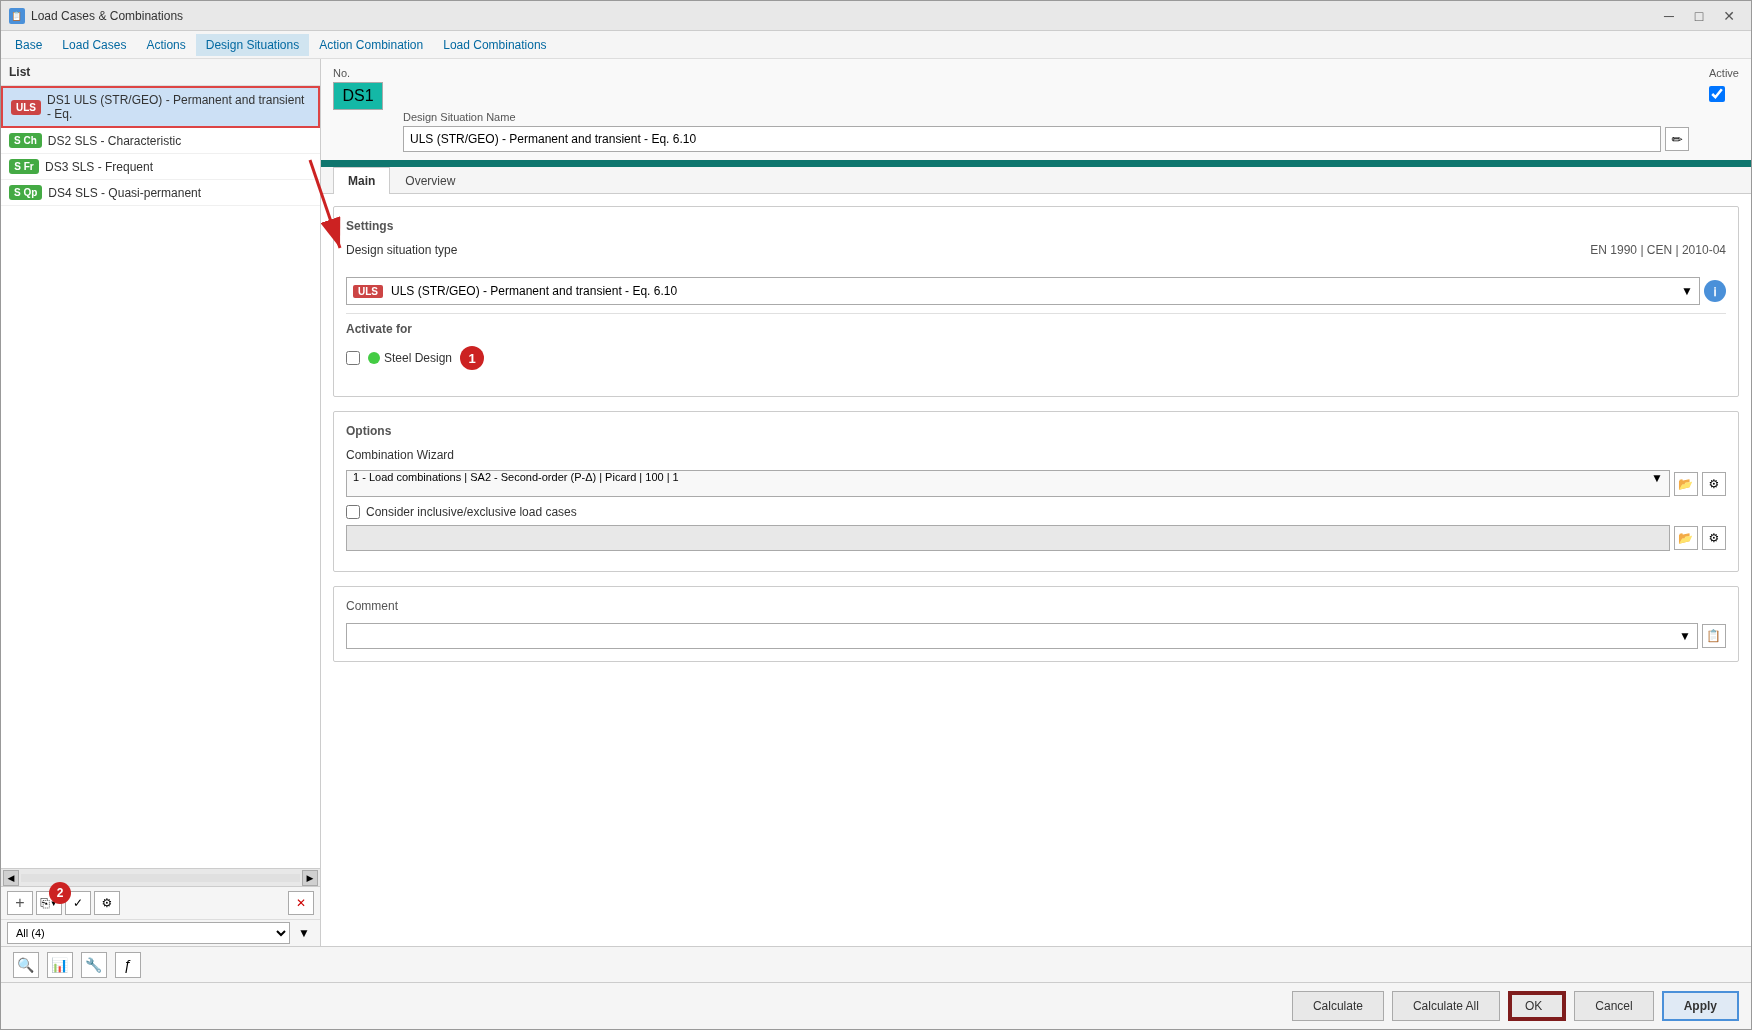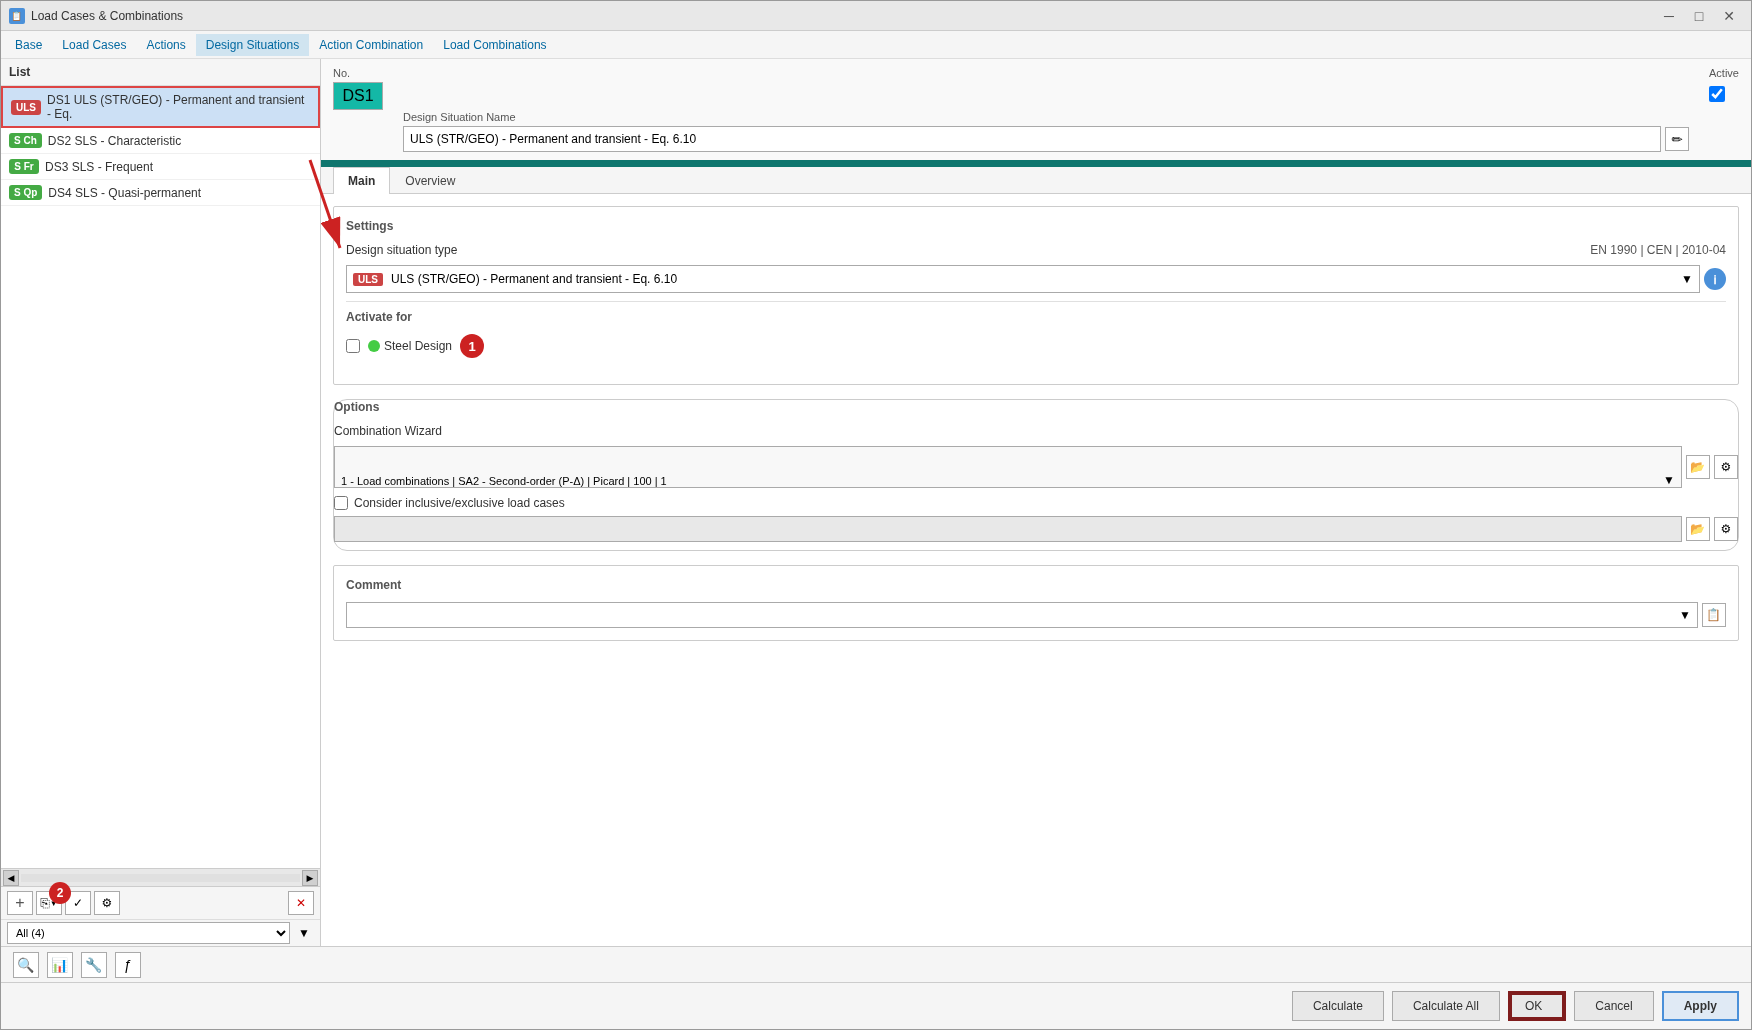--- a/index.html
+++ b/index.html
@@ -64,49 +64,49 @@
     .ds-active-checkbox { width: 16px; height: 16px; margin-top: 4px; }
     
     .tabs { display: flex; border-bottom: 1px solid #ccc; background: #f5f5f5; padding: 0 12px; }
     .tab { padding: 6px 14px; cursor: pointer; font-size: 12px; color: #444; border: 1px solid transparent; border-bottom: none; margin-bottom: -1px; }
     .tab.active { background: white; border-color: #ccc; color: #333; font-weight: bold; }
     
     .tab-content { flex: 1; overflow-y: auto; padding: 12px; }
     
     .settings-section { border: 1px solid #ccc; border-radius: 2px; padding: 12px; margin-bottom: 14px; }
     .settings-title { font-size: 12px; font-weight: bold; color: #555; margin-bottom: 10px; }
-    .form-row { display: flex; align-items: center; justify-content: space-between; margin-bottom: 8px; }
+    .form-row { display: flex; align-items: center; justify-content: space-between; margin-bottom: 20px; }
     .form-label { font-size: 12px; color: #333; }
     .form-label-right { font-size: 12px; color: #555; }
     
     .dropdown-row { display: flex; align-items: center; gap: 4px; margin-top: 4px; }
     .dropdown-select { flex: 1; height: 26px; border: 1px solid #aaa; background: white; padding: 0 6px; font-size: 12px; display: flex; align-items: center; justify-content: space-between; cursor: pointer; }
     .uls-badge-inline { background: #cc4444; color: white; padding: 1px 5px; border-radius: 2px; font-size: 10px; font-weight: bold; margin-right: 4px; }
     .info-btn { width: 22px; height: 22px; border-radius: 50%; background: #4a90d9; color: white; border: none; cursor: pointer; display: flex; align-items: center; justify-content: center; font-size: 12px; font-weight: bold; }
     
     .activate-section { border: 1px solid #ccc; border-radius: 2px; padding: 12px; margin-bottom: 14px; }
     .activate-title { font-size: 12px; font-weight: bold; color: #555; margin-bottom: 10px; }
     .activate-row { display: flex; align-items: center; gap: 8px; }
     .activate-checkbox { width: 14px; height: 14px; }
     .green-dot { width: 12px; height: 12px; border-radius: 50%; background: #44cc44; display: inline-block; margin-right: 4px; }
     .activate-label { font-size: 12px; color: #333; display: flex; align-items: center; }
     
-    .options-section { border: 1px solid #ccc; border-radius: 14px; margin-bottom: 14px; }
+    .options-section { border: 1px solid #ccc; border-radius: 2px; padding: 12px; margin-bottom: 14px; }
     .options-title { font-size: 12px; font-weight: bold; color: #555; margin-bottom: 10px; }
     .combo-row { display: flex; align-items: center; gap: 4px; margin-bottom: 8px; }
     .combo-input { flex: 1; height: 26px; border: 1px solid #aaa; background: #f8f8f8; padding: 0 6px; font-size: 12px; display: flex; align-items: center; justify-content: space-between; }
     .icon-btn { width: 24px; height: 24px; border: 1px solid #aaa; background: white; cursor: pointer; display: flex; align-items: center; justify-content: center; font-size: 12px; }
     
     .checkbox-row { display: flex; align-items: center; gap: 6px; margin-bottom: 6px; }
     .checkbox-row input { width: 14px; height: 14px; }
     .checkbox-row label { font-size: 12px; color: #333; }
     .grayed-input { height: 26px; background: #e8e8e8; border: 1px solid #aaa; flex: 1; }
     
     .comment-section { border: 1px solid #ccc; border-radius: 2px; padding: 12px; }
-    .comment-title { font-size: 12px; font-weight: bold; color: #555; margin-bottom: 10px; }
+    .comment-title { font-size: 12px; font-weight: normal; color: #555; margin-bottom: 10px; }
     .comment-row { display: flex; align-items: center; gap: 4px; }
     .comment-btn { width: 24px; height: 24px; border: 1px solid #aaa; background: white; cursor: pointer; display: flex; align-items: center; justify-content: center; font-size: 12px; }
     
     .bottom-toolbar { display: flex; align-items: center; padding: 4px 12px; border-top: 1px solid #ccc; background: #f5f5f5; gap: 8px; height: 36px; }
     .bottom-icon-btn { width: 26px; height: 26px; border: 1px solid #aaa; background: white; cursor: pointer; display: flex; align-items: center; justify-content: center; font-size: 14px; }
     
     .footer-buttons { display: flex; align-items: center; justify-content: flex-end; padding: 8px 12px; border-top: 1px solid #ccc; background: #f5f5f5; gap: 8px; }
     .footer-btn { height: 30px; padding: 0 20px; border: 1px solid #aaa; background: #e8e8e8; cursor: pointer; font-size: 12px; color: #333; }
     .footer-btn.primary { background: #e8e8e8; border: 4px solid #7f1d1d; padding-left: 13px; }
     .footer-btn.apply { background: #e0eaf5; border: 2px solid #4a90d9; font-weight: bold; }
@@ -260,21 +260,21 @@
           </div>
 
           <div class="options-section">
             <div class="options-title">Options</div>
 
             <div style="margin-bottom:8px;">
               <span style="font-size:12px; color:#333;">Combination Wizard</span>
             </div>
 
             <div class="combo-row">
-              <div class="combo-input" style="flex:1; height:42px; border:1px solid #aaa; background:#f8f8f8; display:flex; align-items:flex-end; padding:0 6px; gap:15px;">
+              <div class="combo-input" style="flex:1; height:27px; border:1px solid #aaa; background:#f8f8f8; display:flex; align-items:flex-start; padding:0 6px; gap:15px;">
                 <span style="font-size:11px; flex:1;">1 - Load combinations | SA2 - Second-order (P-Δ) | Picard | 100 | 1</span>
                 <span>▼</span>
               </div>
               <button class="icon-btn" title="Open">📂</button>
               <button class="icon-btn" title="Settings">⚙</button>
             </div>
 
             <div class="checkbox-row">
               <input type="checkbox" style="">
               <label>Consider inclusive/exclusive load cases</label>

